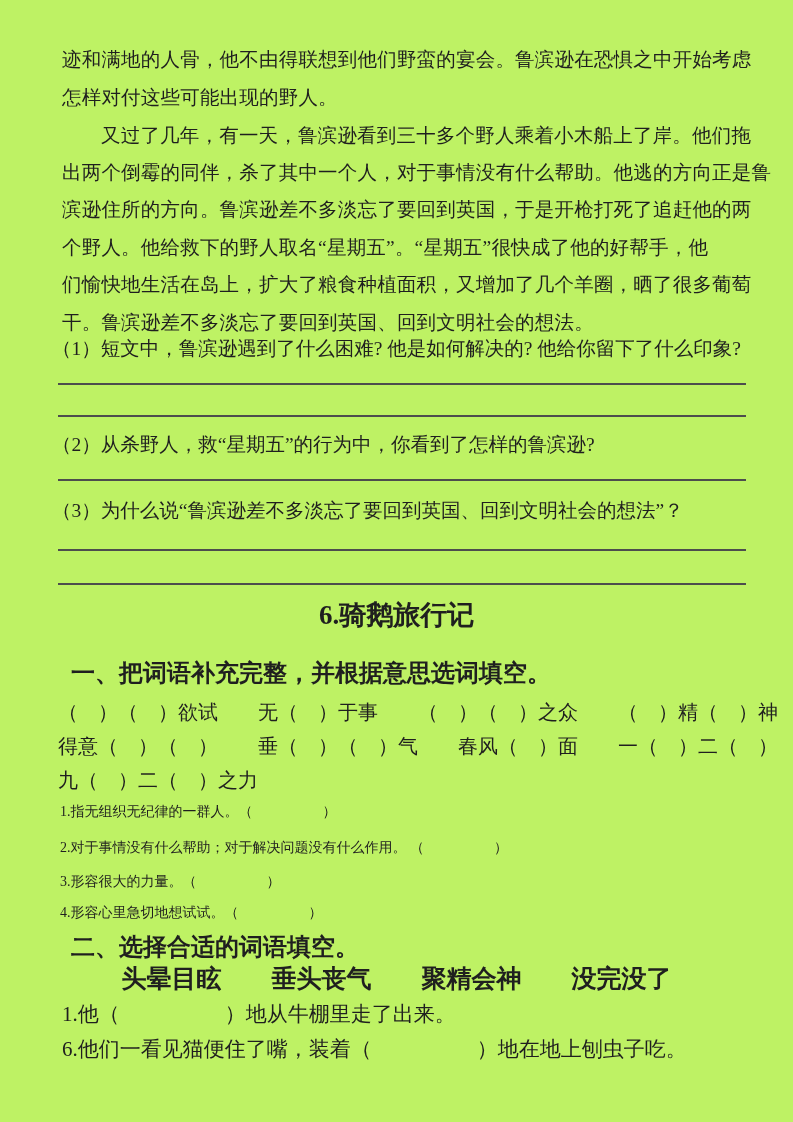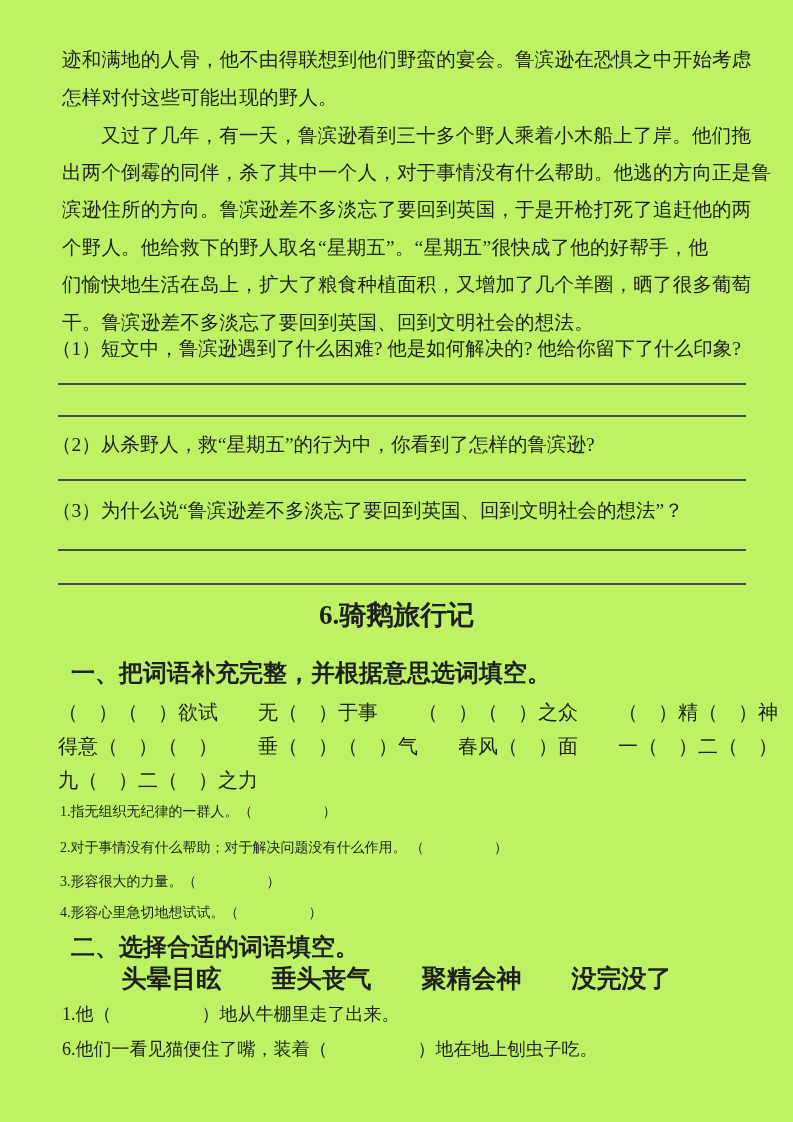--- a/index.html
+++ b/index.html
@@ -54,21 +54,21 @@
   }
   .word-bank{
     left:0;width:793px;
     text-align:center;
     font-weight:700;
     font-size:25px;line-height:25px;
     white-space:nowrap;
   }
   .sentence{
     left:62px;width:710px;
-    font-size:18px;line-height:25px;
+    font-size:21px;line-height:25px;
     white-space:nowrap;
   }
 </style>
 </head>
 <body>
 
 <div class="page">
 
   <div class="abs line" style="top:48px">迹和满地的人骨，他不由得联想到他们野蛮的宴会。鲁滨逊在恐惧之中开始考虑</div>
   <div class="abs line" style="top:86px">怎样对付这些可能出现的野人。</div>

